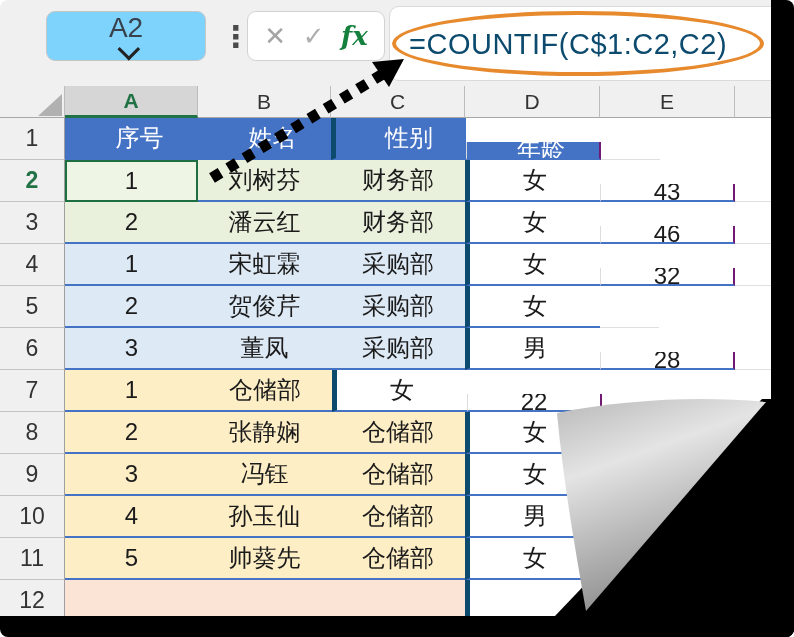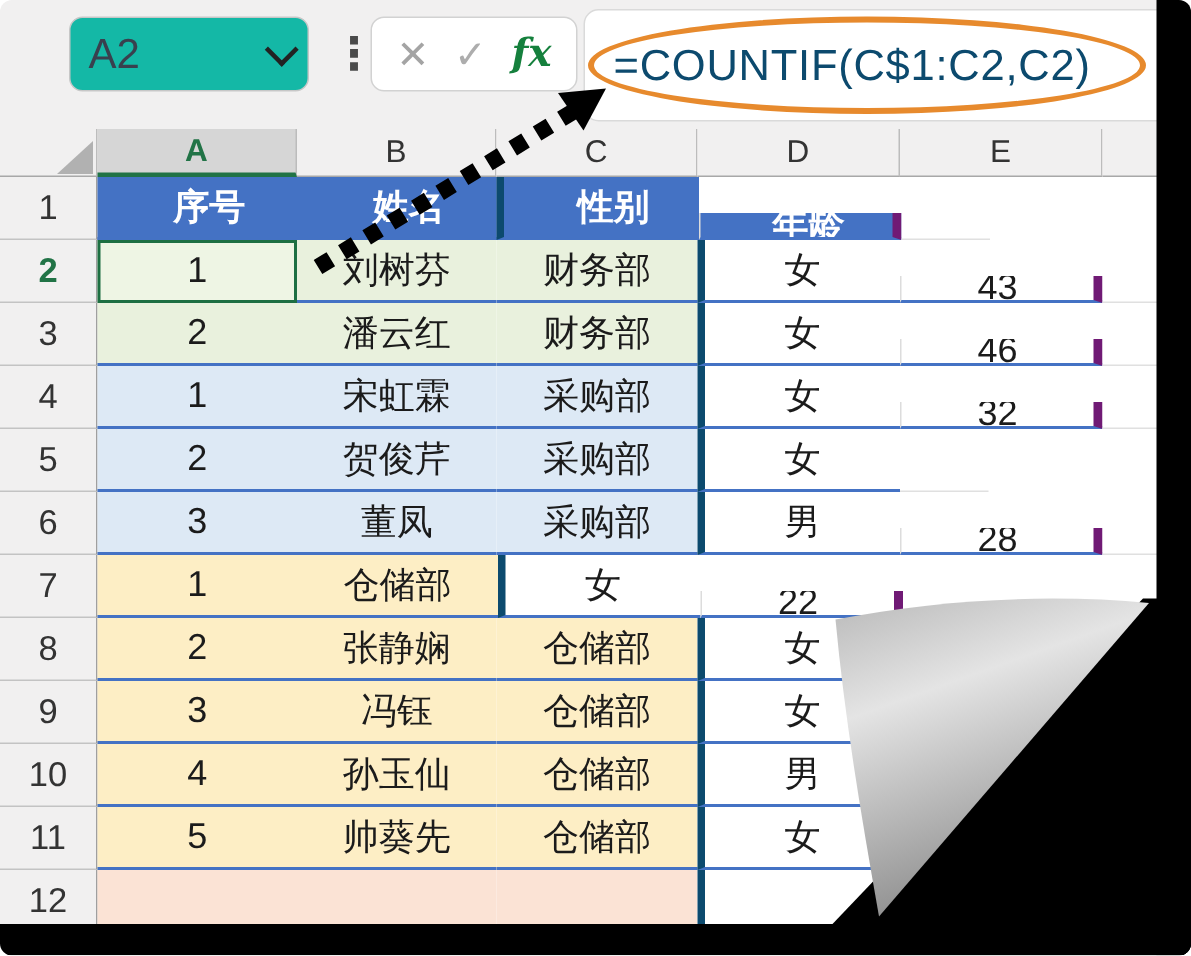--- a/index.html
+++ b/index.html
@@ -1,22 +1,22 @@
 <!DOCTYPE html>
 <html><head>
 <meta charset="utf-8">
 <style>
   html,body{margin:0;padding:0;background:#ffffff;}
   .canvas{position:relative;width:794px;height:637px;background:#ffffff;overflow:hidden;
           font-family:"Liberation Sans","DejaVu Sans",sans-serif;border-radius:8px;}
   
   .topbar{position:absolute;left:0;top:0;width:794px;height:86px;background:#f1f0f0;z-index:2;}
-  .namebox{position:absolute;left:46px;top:11px;width:160px;height:50px;background:#14b8a6;
+  .namebox{position:absolute;left:46px;top:11px;width:160px;height:50px;background:#7dd3fc;
            border:1.5px solid #c7c7c7;border-radius:9px;display:flex;align-items:center;
-           padding:0 12px;box-sizing:border-box;justify-content:space-between;}
+           padding:0 12px;box-sizing:border-box;justify-content:space-between;flex-direction:column;}
   .namebox .val{font-size:28px;color:#39404e;}
   .chev{width:13px;height:13px;border-right:3px solid #222;border-bottom:3px solid #222;
         transform:rotate(45deg) translateY(-4px);}
   .dots{position:absolute;left:221px;top:14px;font-size:30px;color:#4a4a4a;font-weight:bold;line-height:46px;}
   .fnbox{position:absolute;left:247px;top:11px;width:138px;height:50px;background:#ffffff;
          border:1.5px solid #d2d2d2;border-radius:9px;display:flex;align-items:center;
          justify-content:space-around;box-sizing:border-box;padding:0 8px;}
   .icx{font-size:26px;color:#a4a4a4;}
   .icchk{font-size:26px;color:#adadad;}
   .icfx{font-size:26px;color:#15803d;font-style:italic;font-family:"DejaVu Serif","Liberation Serif",serif;font-weight:600;}
@@ -38,24 +38,24 @@
               font-size:21px;color:#333;}
   .hrow .corner{justify-content:flex-end;align-items:flex-end;padding:0 2px 1px 0;}
   .tri{width:0;height:0;border-left:24px solid transparent;border-bottom:22px solid #b1b1b1;}
   .hrow .hsel{background:#d6d6d6;color:#217346;border-bottom:3px solid #217346;font-weight:bold;}
   .hrow .sliver{border-right:none;}
   
   .row{height:42px;}
   .row .cell{font-size:24px;color:#1b1b1b;background:#ffffff;border-bottom:2px solid #4472c4;}
   .row .rn{background:#f1f0f0;border-bottom:1px solid #c3c3c3;border-right:1px solid #9f9f9f;
            font-size:23px;color:#333;}
-  .row .cE{border-right:6px solid #701a75;border-left:1px solid #dcdcdc;margin-top:24px;}
+  .row .cE{border-right:2px solid #701a75;border-left:1px solid #dcdcdc;margin-top:24px;}
   .row .cD{border-left:5px solid #0c4a6e;}
   .row .sliver{border-bottom:1px solid #e0e0e0;}
-  .hdr1 .grp,.hdr1 .cD,.hdr1 .cE{background:#4472c4 !important;color:#ffffff;font-weight:700;border-bottom:2px solid #4472c4;padding-left:16px;}
+  .hdr1 .grp,.hdr1 .cD,.hdr1 .cE{background:#4472c4 !important;color:#ffffff;font-weight:400;border-bottom:2px solid #4472c4;padding-left:16px;}
   .fill-green .grp{background:#e9f1dd;}
   .fill-blue  .grp{background:#dde9f5;}
   .fill-yellow .grp{background:#fdeec5;}
   .fill-pink  .grp{background:#fbe3d5;}
   .sel{border:2.5px solid #1d6f42 !important;background:#eef5e4 !important;}
   .selrow{color:#217346 !important;font-weight:bold;}
   
   .overlay{position:absolute;left:0;top:0;width:794px;height:637px;z-index:60;pointer-events:none;}
 </style>
 </head>

